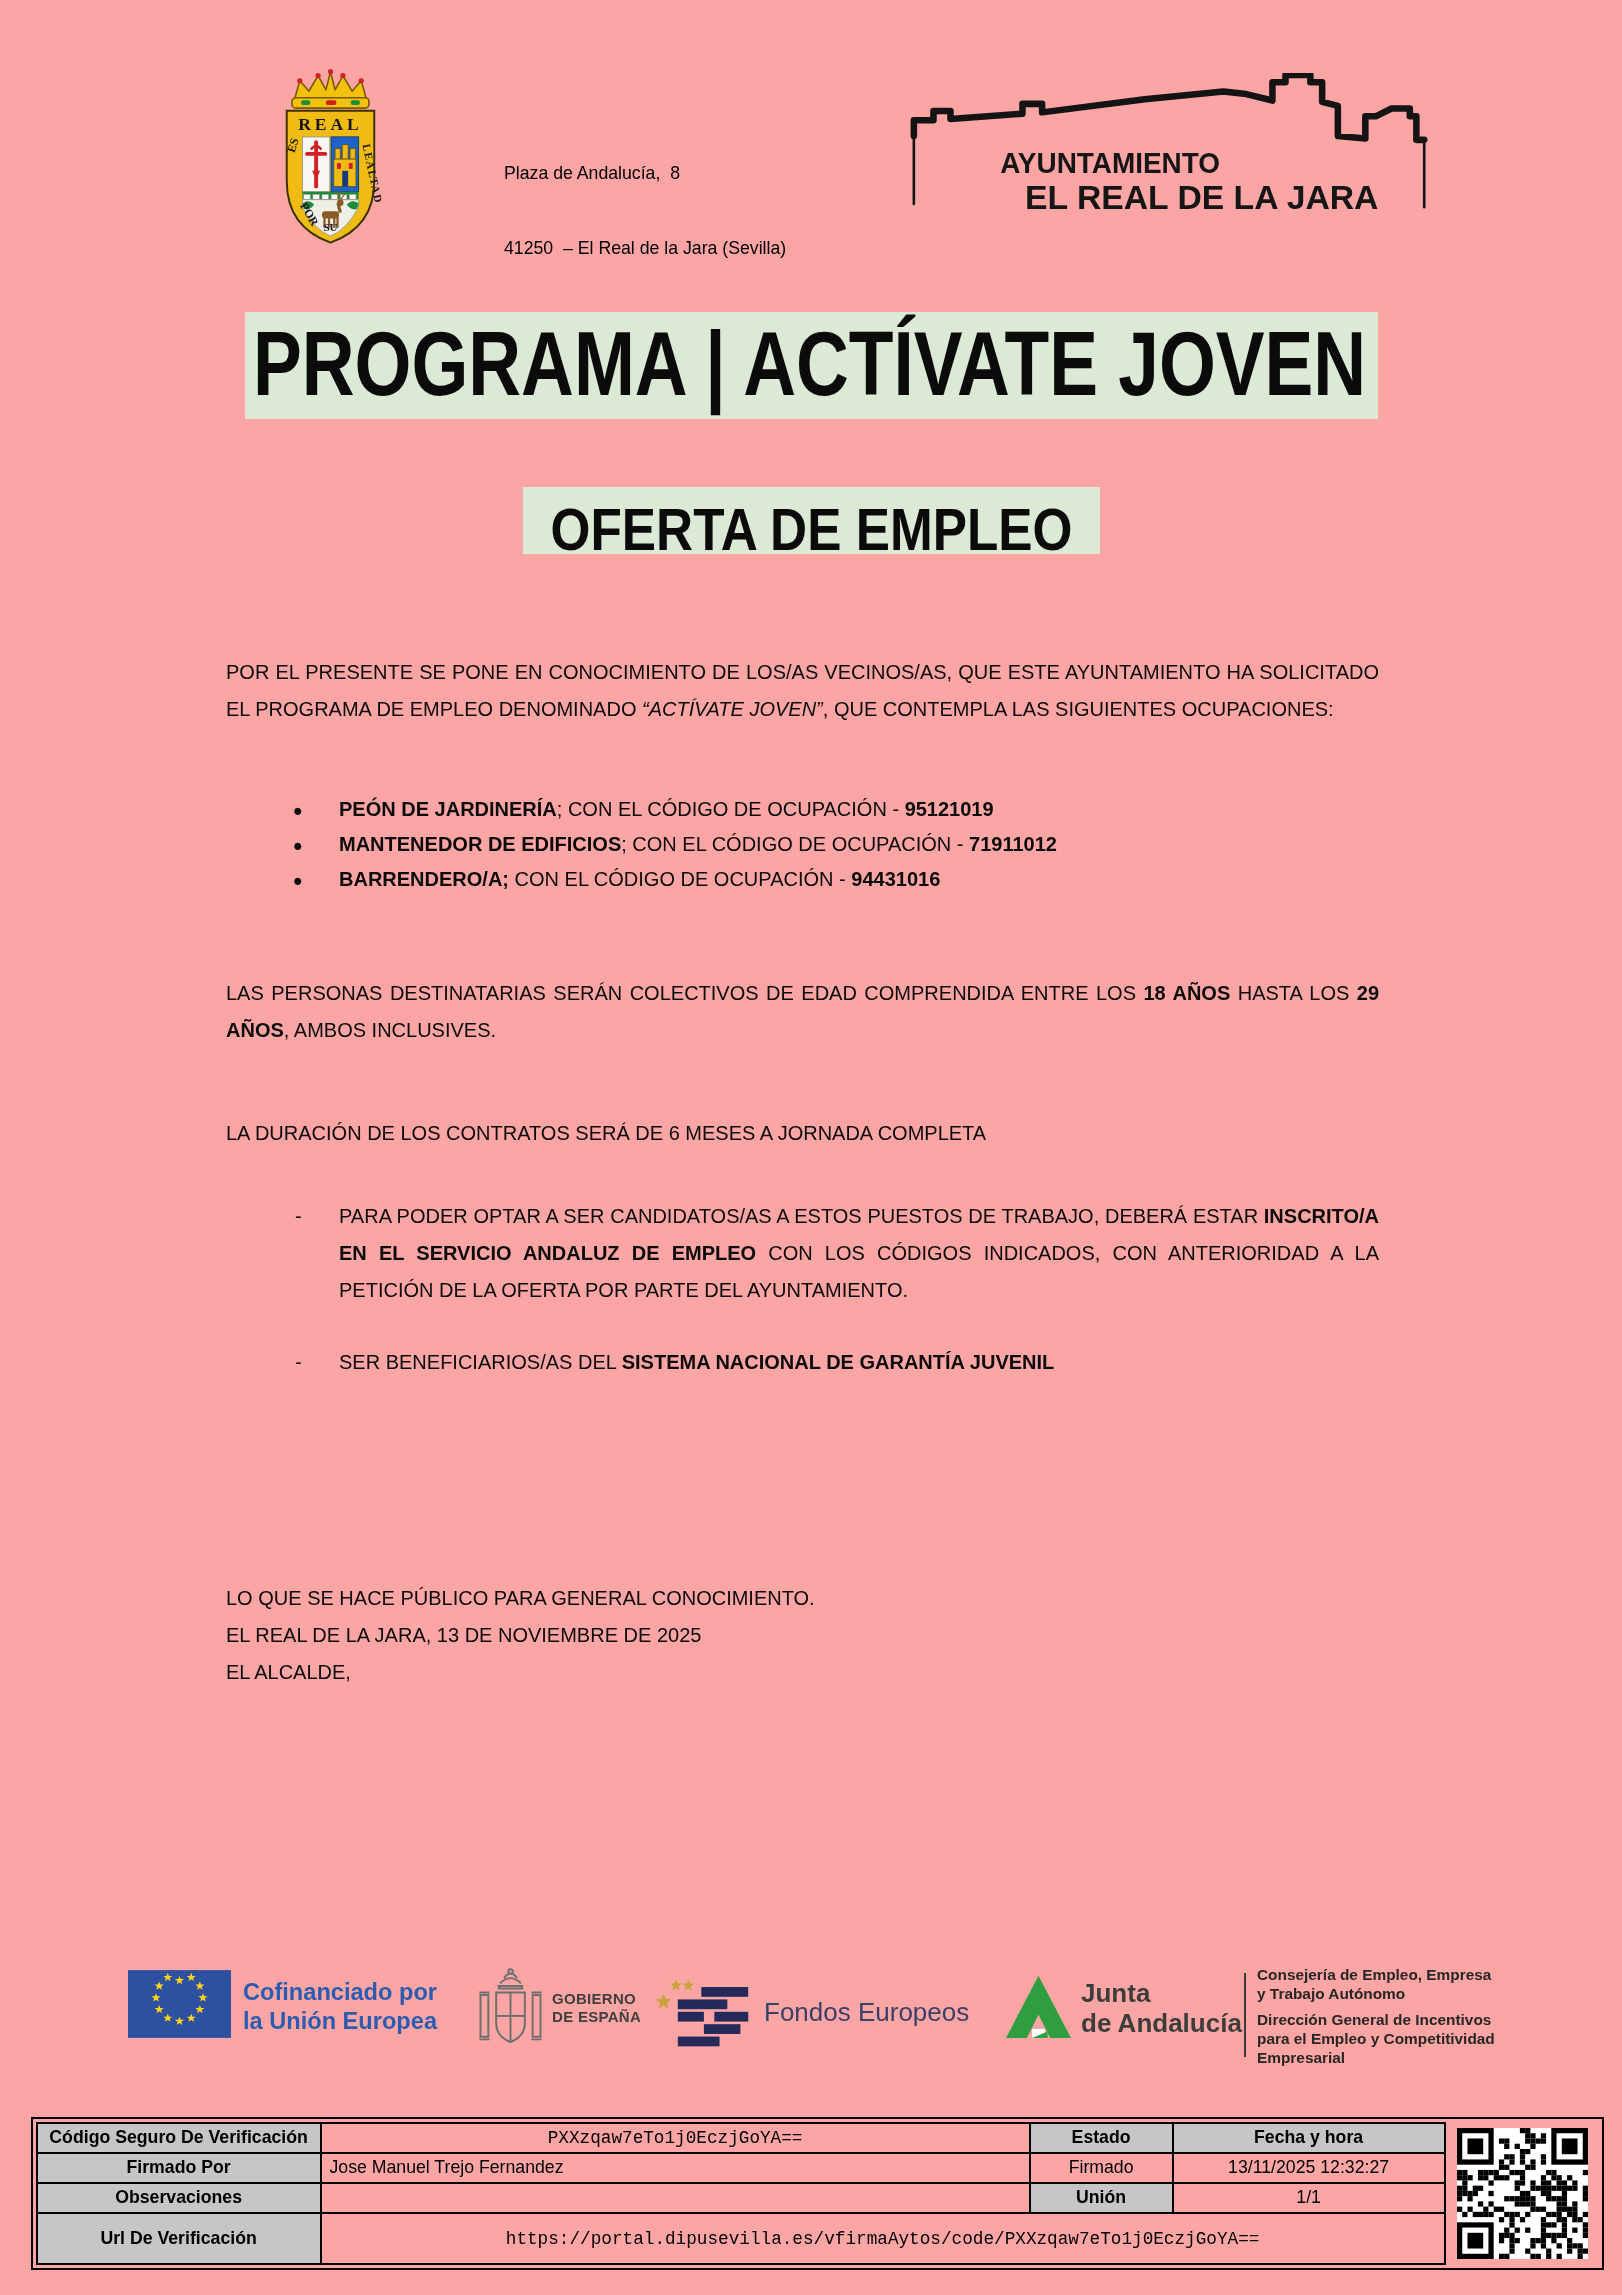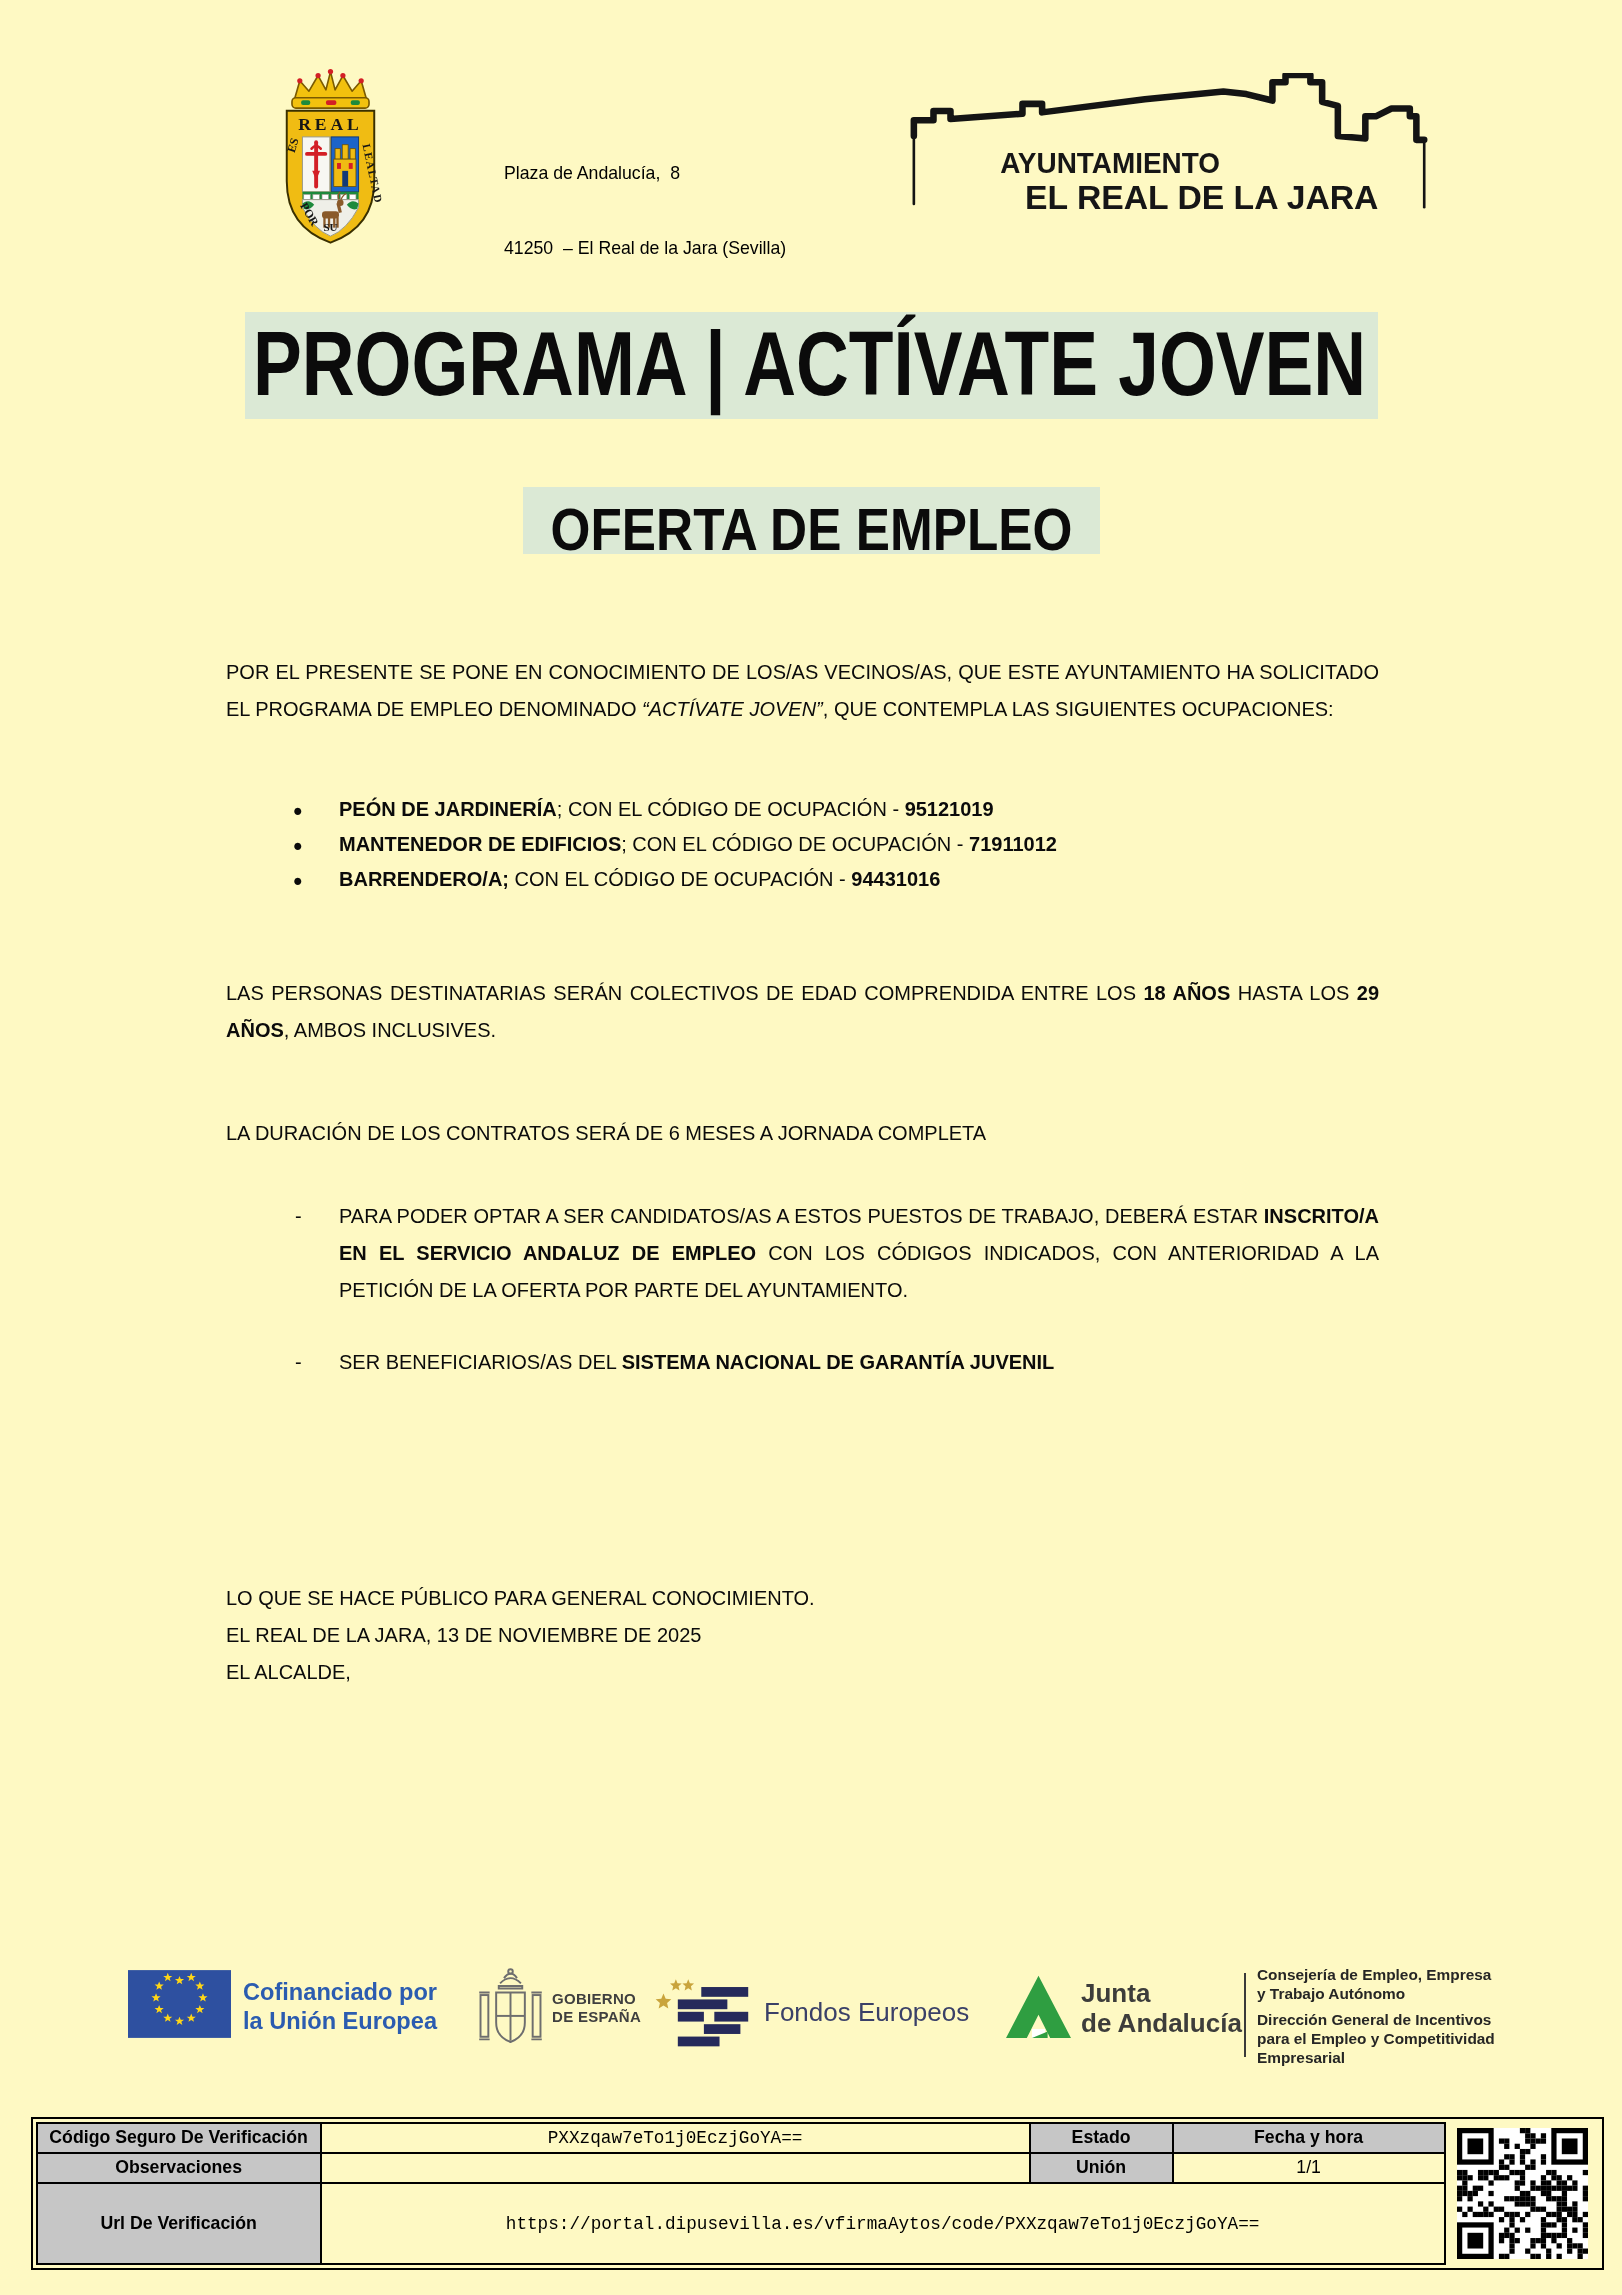--- a/index.html
+++ b/index.html
@@ -1,18 +1,18 @@
 <!DOCTYPE html>
 <html style="font-size:10.5px"><head>
 <meta charset="utf-8">
 <style>
   * { margin:0; padding:0; box-sizing:border-box; }
   html,body { background:#888; }
   #page {
-    position:relative; width:1622px; height:2295px; background:#fef9c3;
+    position:relative; width:1622px; height:2295px; background:#fca5a5;
     font-family:"Liberation Sans", sans-serif; color:#000; overflow:hidden;
     margin:0 auto;
   }
   .abs { position:absolute; }
   .b { font-weight:bold; }
   .i { font-style:italic; }
 
   
   #address { left:504px; top:111px; font-size:17.7px; line-height:25px; white-space:pre-wrap; }
   #shield-wrap { left:275px; top:65px; width:111px; height:183px; }
@@ -280,20 +280,26 @@
           <col style="width:709px">
           <col style="width:143px">
           <col>
         </colgroup>
       <tbody>
           <tr>
         <td class="lbl">Código Seguro De Verificación</td>
         <td class="mono">PXXzqaw7eTo1j0EczjGoYA==</td>
         <td class="lbl">Estado</td>
         <td class="lbl">Fecha y hora</td>
+      </tr>
+      <tr>
+        <td class="lbl">Firmado Por</td>
+        <td class="name">Jose Manuel Trejo Fernandez</td>
+        <td class="ctr">Firmado</td>
+        <td class="ctr">13/11/2025 12:32:27</td>
       </tr>
       <tr>
         <td class="lbl">Observaciones</td>
         <td></td>
         <td class="lbl">Unión</td>
         <td class="ctr">1/1</td>
       </tr>
       <tr>
         <td class="lbl">Url De Verificación</td>
         <td class="mono" colspan="3">

